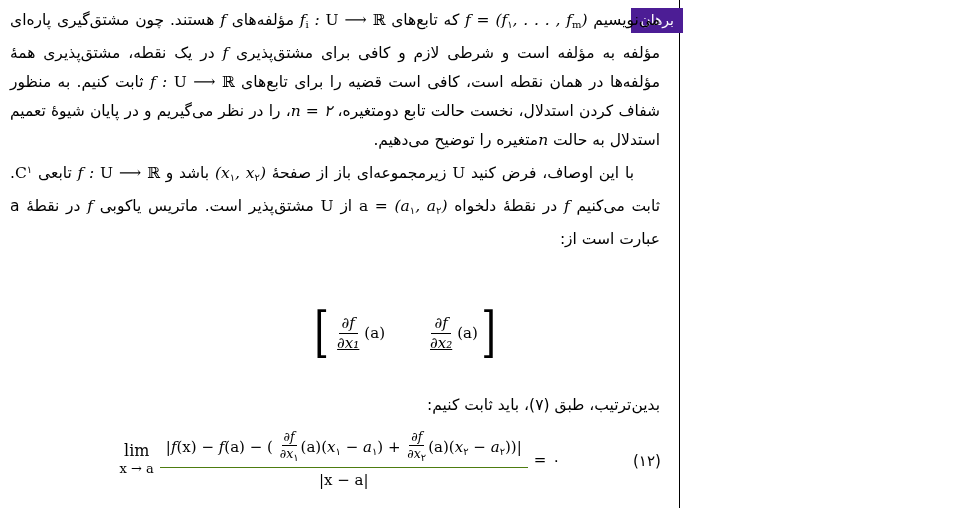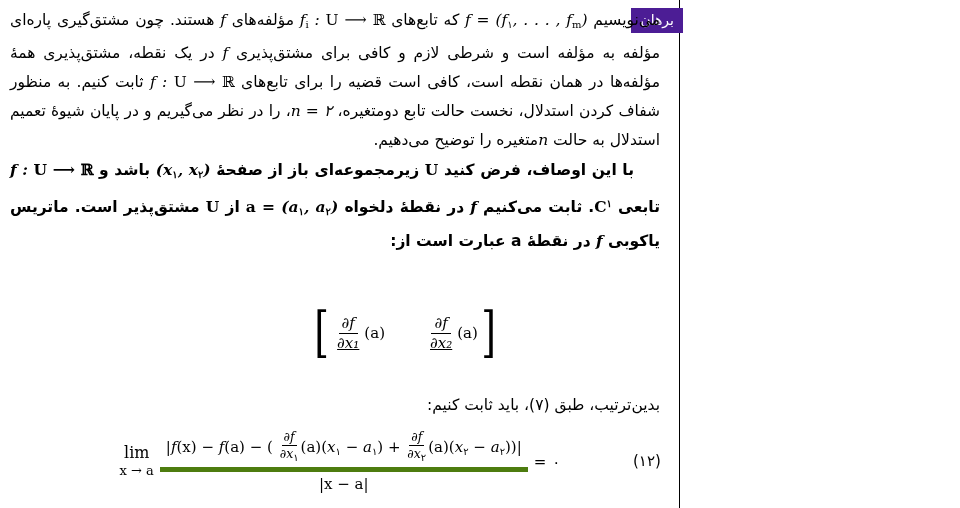--- a/index.html
+++ b/index.html
@@ -51,21 +51,20 @@
     text-align: justify;
     font-family: "DejaVu Sans", sans-serif;
     font-size: 15.5px;
     line-height: 29px;
   }
   .body-text p {
     margin: 0;
   }
   .para-indent {
     text-indent: 26px;
-    font-weight: bold;
   }
   .math {
     font-family: "DejaVu Serif", serif;
     font-style: italic;
     direction: ltr;
     unicode-bidi: isolate;
     white-space: nowrap;
   }
   .mathup {
     font-style: normal;
@@ -151,21 +150,21 @@
     line-height: 16px;
   }
   .lim .limsub { font-size: 13px; margin-top: 2px; }
   .bigfrac {
     display: inline-flex;
     flex-direction: column;
     align-items: center;
     font-size: 15px;
   }
   .bigfrac .num {
-    border-bottom: 5px solid #4d7c0f;
+    border-bottom: 1px solid #4d7c0f;
     padding: 0 6px 2px 6px;
     white-space: nowrap;
     line-height: 22px;
   }
   .bigfrac .den {
     padding: 2px 6px 0 6px;
     white-space: nowrap;
     line-height: 20px;
     text-align: center;
   }

